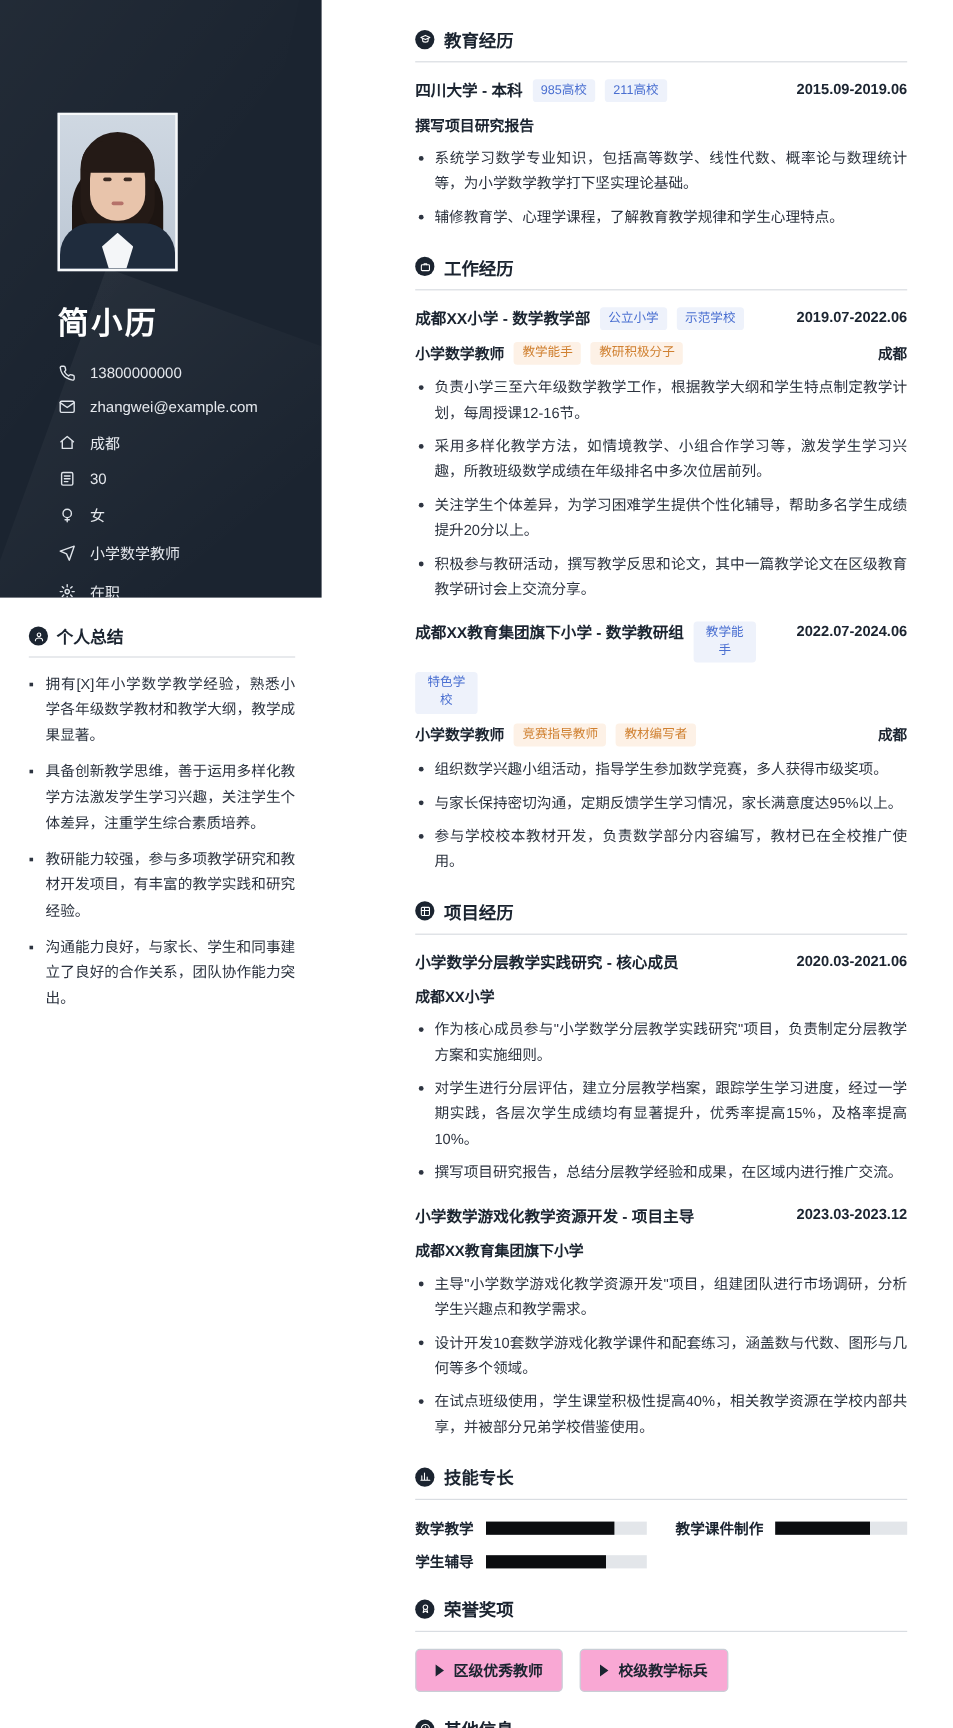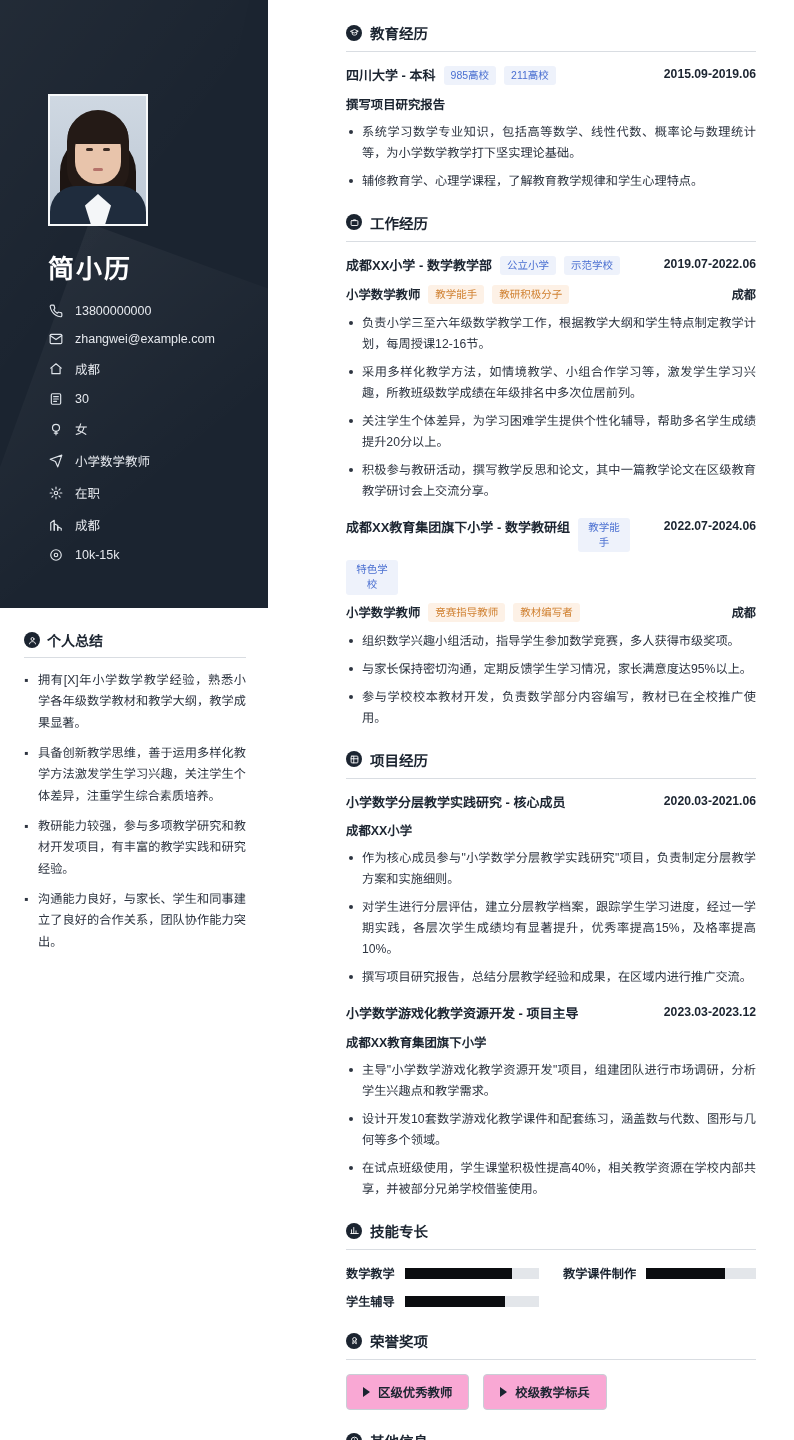--- a/index.html
+++ b/index.html
@@ -18,21 +18,21 @@
     flex: 0 0 268px;
     background: #ffffff;
     position: relative;
   }
   .sidebar-dark {
     background: #1b2430;
     color: #ffffff;
     padding: 0 0 28px 0;
     position: relative;
     overflow: hidden;
-    height: 608px;
+    height: 498px;
   }
   .sidebar-dark::before {
     content: "";
     position: absolute;
     left: -120px; top: -40px;
     width: 300px; height: 700px;
     background: linear-gradient(115deg, rgba(255,255,255,0.045) 0%, rgba(255,255,255,0.0) 55%);
     transform: rotate(12deg);
     pointer-events: none;
   }

